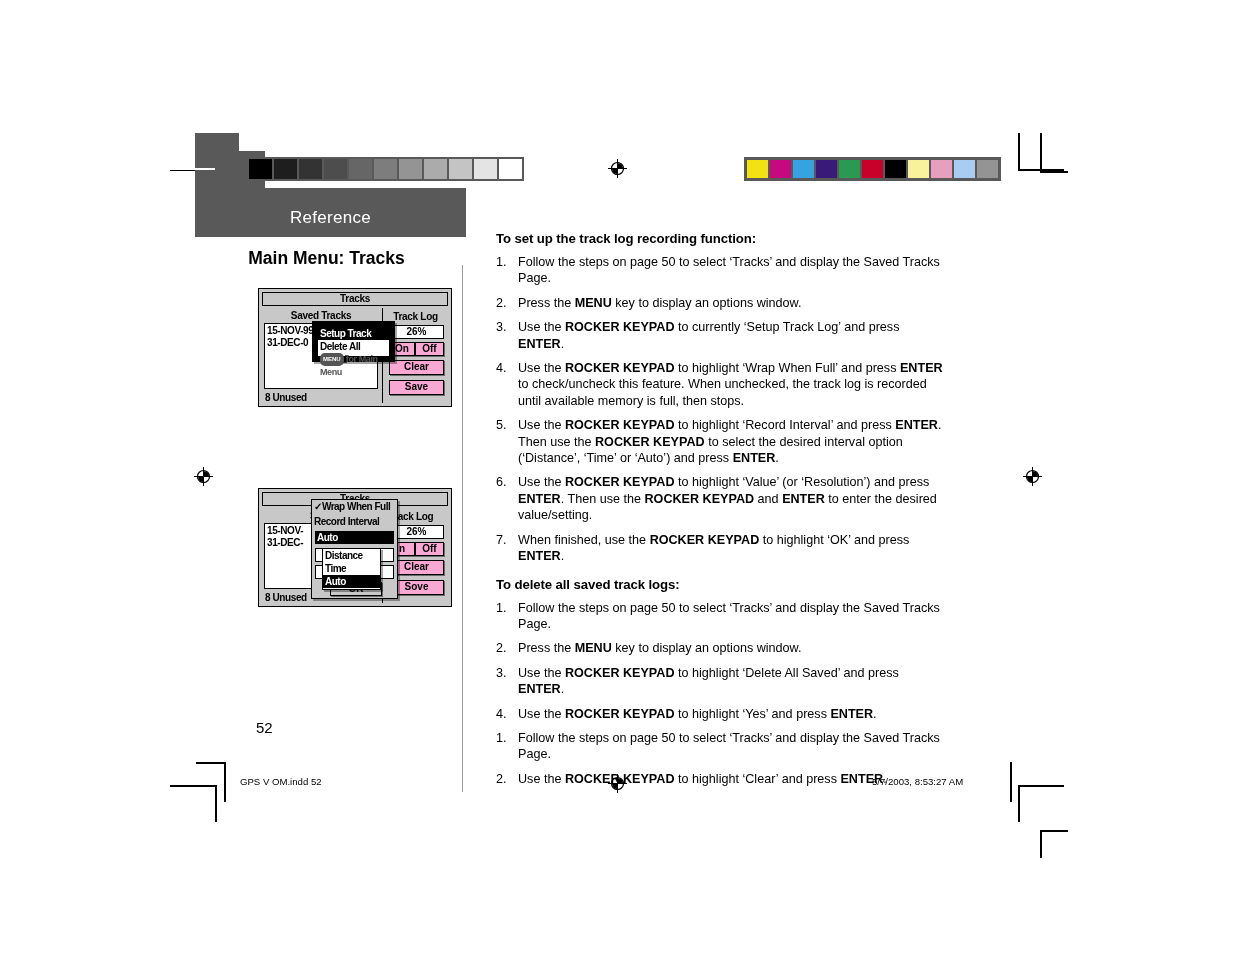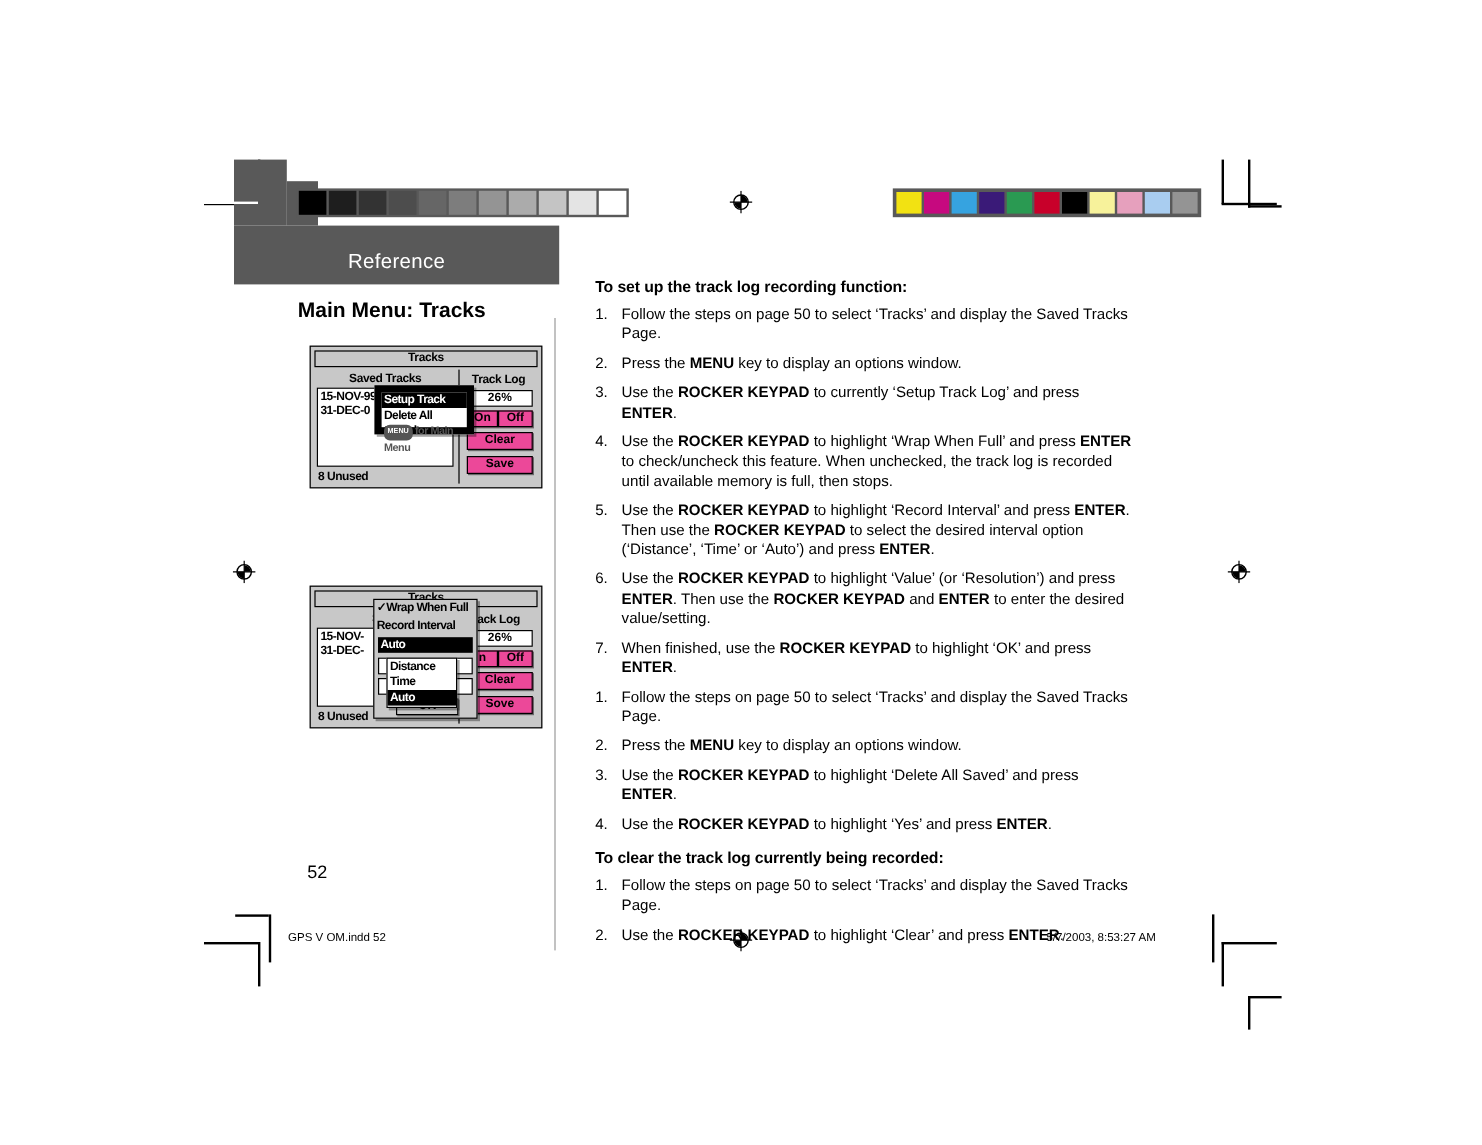--- a/index.html
+++ b/index.html
@@ -142,21 +142,21 @@
     font-size:10px; font-weight:bold; text-align:center; line-height:13px;
     letter-spacing:-0.3px;
   }
   .gps .pct {
     position:absolute; left:6px; right:4px; top:17px; height:14px;
     background:#fff; border:1px solid #000; box-sizing:border-box;
     font-size:10px; font-weight:bold; text-align:center; line-height:12px;
   }
   .gps .onoffrow { position:absolute; left:6px; right:4px; top:34px; height:14px; }
   .gps .btn {
-    background:#ec4899; border:1px solid #000; box-sizing:border-box;
+    background:#f9a8d4; border:1px solid #000; box-sizing:border-box;
     font-size:10px; font-weight:bold; text-align:center; line-height:12px;
     box-shadow: 1px 1px 0 #6a6a6a;
   }
   .gps .onbtn { position:absolute; left:0; width:26px; height:14px; }
   .gps .offbtn{ position:absolute; right:0; width:29px; height:14px; }
   .gps .clearbtn { position:absolute; left:6px; right:4px; top:52px; height:15px; }
   .gps .savebtn  { position:absolute; left:6px; right:4px; top:72px; height:15px; }
 
   
   .popup1 {
@@ -469,27 +469,27 @@
       <h3 class="head">To set up the track log recording function:</h3>
       <ol class="steps">
         <li><span class="num">1.</span><span>Follow the steps on page 50 to select ‘Tracks’ and display the Saved Tracks Page.</span></li>
         <li><span class="num">2.</span><span>Press the </span><b>MENU</b><span> key to display an options window.</span></li>
         <li><span class="num">3.</span><span>Use the </span><b>ROCKER KEYPAD</b><span> to currently ‘Setup Track Log’ and press </span><b>ENTER</b><span>.</span></li>
         <li><span class="num">4.</span><span>Use the </span><b>ROCKER KEYPAD</b><span> to highlight ‘Wrap When Full’ and press </span><b>ENTER</b><span> to check/uncheck this feature. When unchecked, the track log is recorded until available memory is full, then stops.</span></li>
         <li><span class="num">5.</span><span>Use the </span><b>ROCKER KEYPAD</b><span> to highlight ‘Record Interval’ and press </span><b>ENTER</b><span>. Then use the </span><b>ROCKER KEYPAD</b><span> to select the desired interval option (‘Distance’, ‘Time’ or ‘Auto’) and press </span><b>ENTER</b><span>.</span></li>
         <li><span class="num">6.</span><span>Use the </span><b>ROCKER KEYPAD</b><span> to highlight ‘Value’ (or ‘Resolution’) and press </span><b>ENTER</b><span>. Then use the </span><b>ROCKER KEYPAD</b><span> and </span><b>ENTER</b><span> to enter the desired value/setting.</span></li>
         <li><span class="num">7.</span><span>When finished, use the </span><b>ROCKER KEYPAD</b><span> to highlight ‘OK’ and press </span><b>ENTER</b><span>.</span></li>
       </ol>
+      <h3 class="head sp">To delete all saved track logs:</h3>
       <ol class="steps">
         <li><span class="num">1.</span><span>Follow the steps on page 50 to select ‘Tracks’ and display the Saved Tracks Page.</span></li>
         <li><span class="num">2.</span><span>Press the </span><b>MENU</b><span> key to display an options window.</span></li>
         <li><span class="num">3.</span><span>Use the </span><b>ROCKER KEYPAD</b><span> to highlight ‘Delete All Saved’ and press </span><b>ENTER</b><span>.</span></li>
         <li><span class="num">4.</span><span>Use the </span><b>ROCKER KEYPAD</b><span> to highlight ‘Yes’ and press </span><b>ENTER</b><span>.</span></li>
       </ol>
-      <h3 class="head sp">To clear the track log currently being recorded:</h3>
       <ol class="steps">
         <li><span class="num">1.</span><span>Follow the steps on page 50 to select ‘Tracks’ and display the Saved Tracks Page.</span></li>
         <li><span class="num">2.</span><span>Use the </span><b>ROCKER KEYPAD</b><span> to highlight ‘Clear’ and press </span><b>ENTER</b><span>.</span></li>
       </ol>
     </div>
 
   <div class="footer-rule" style="left:224px; top:762px; width:1.5px; height:40px;"></div>
   <div class="footer-rule" style="left:1010px; top:762px; width:1.5px; height:40px;"></div>
   <div class="footer-left">GPS V OM.indd   52</div>
   <div class="footer-right">5/7/2003, 8:53:27 AM</div>

